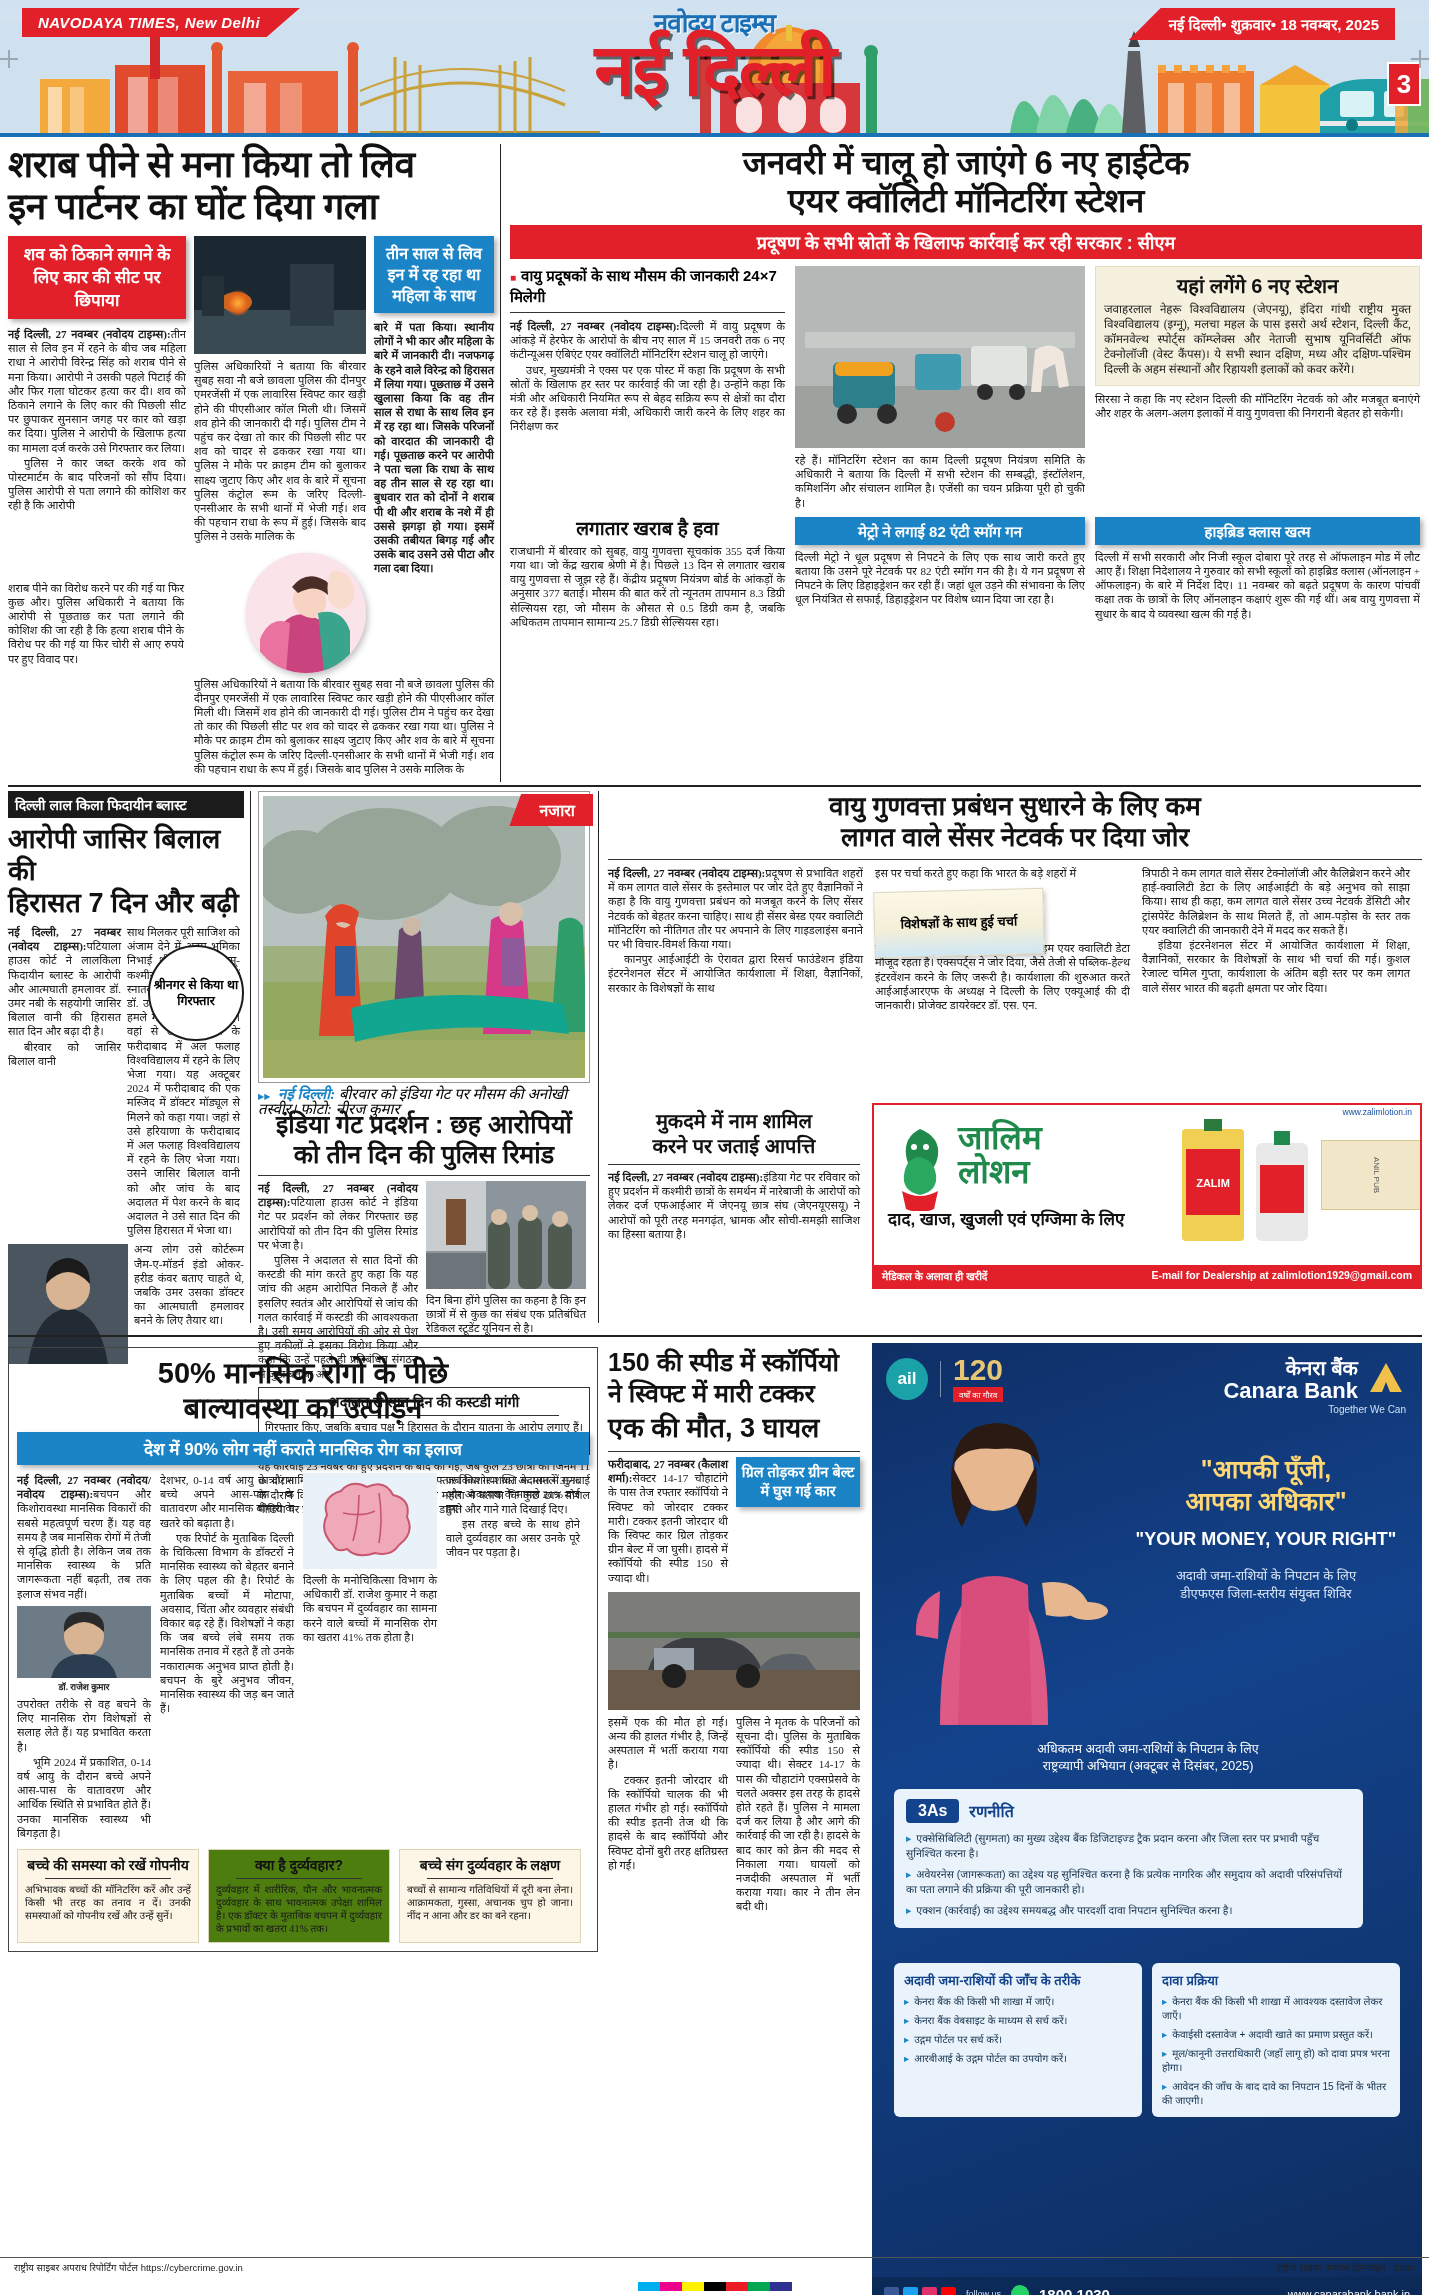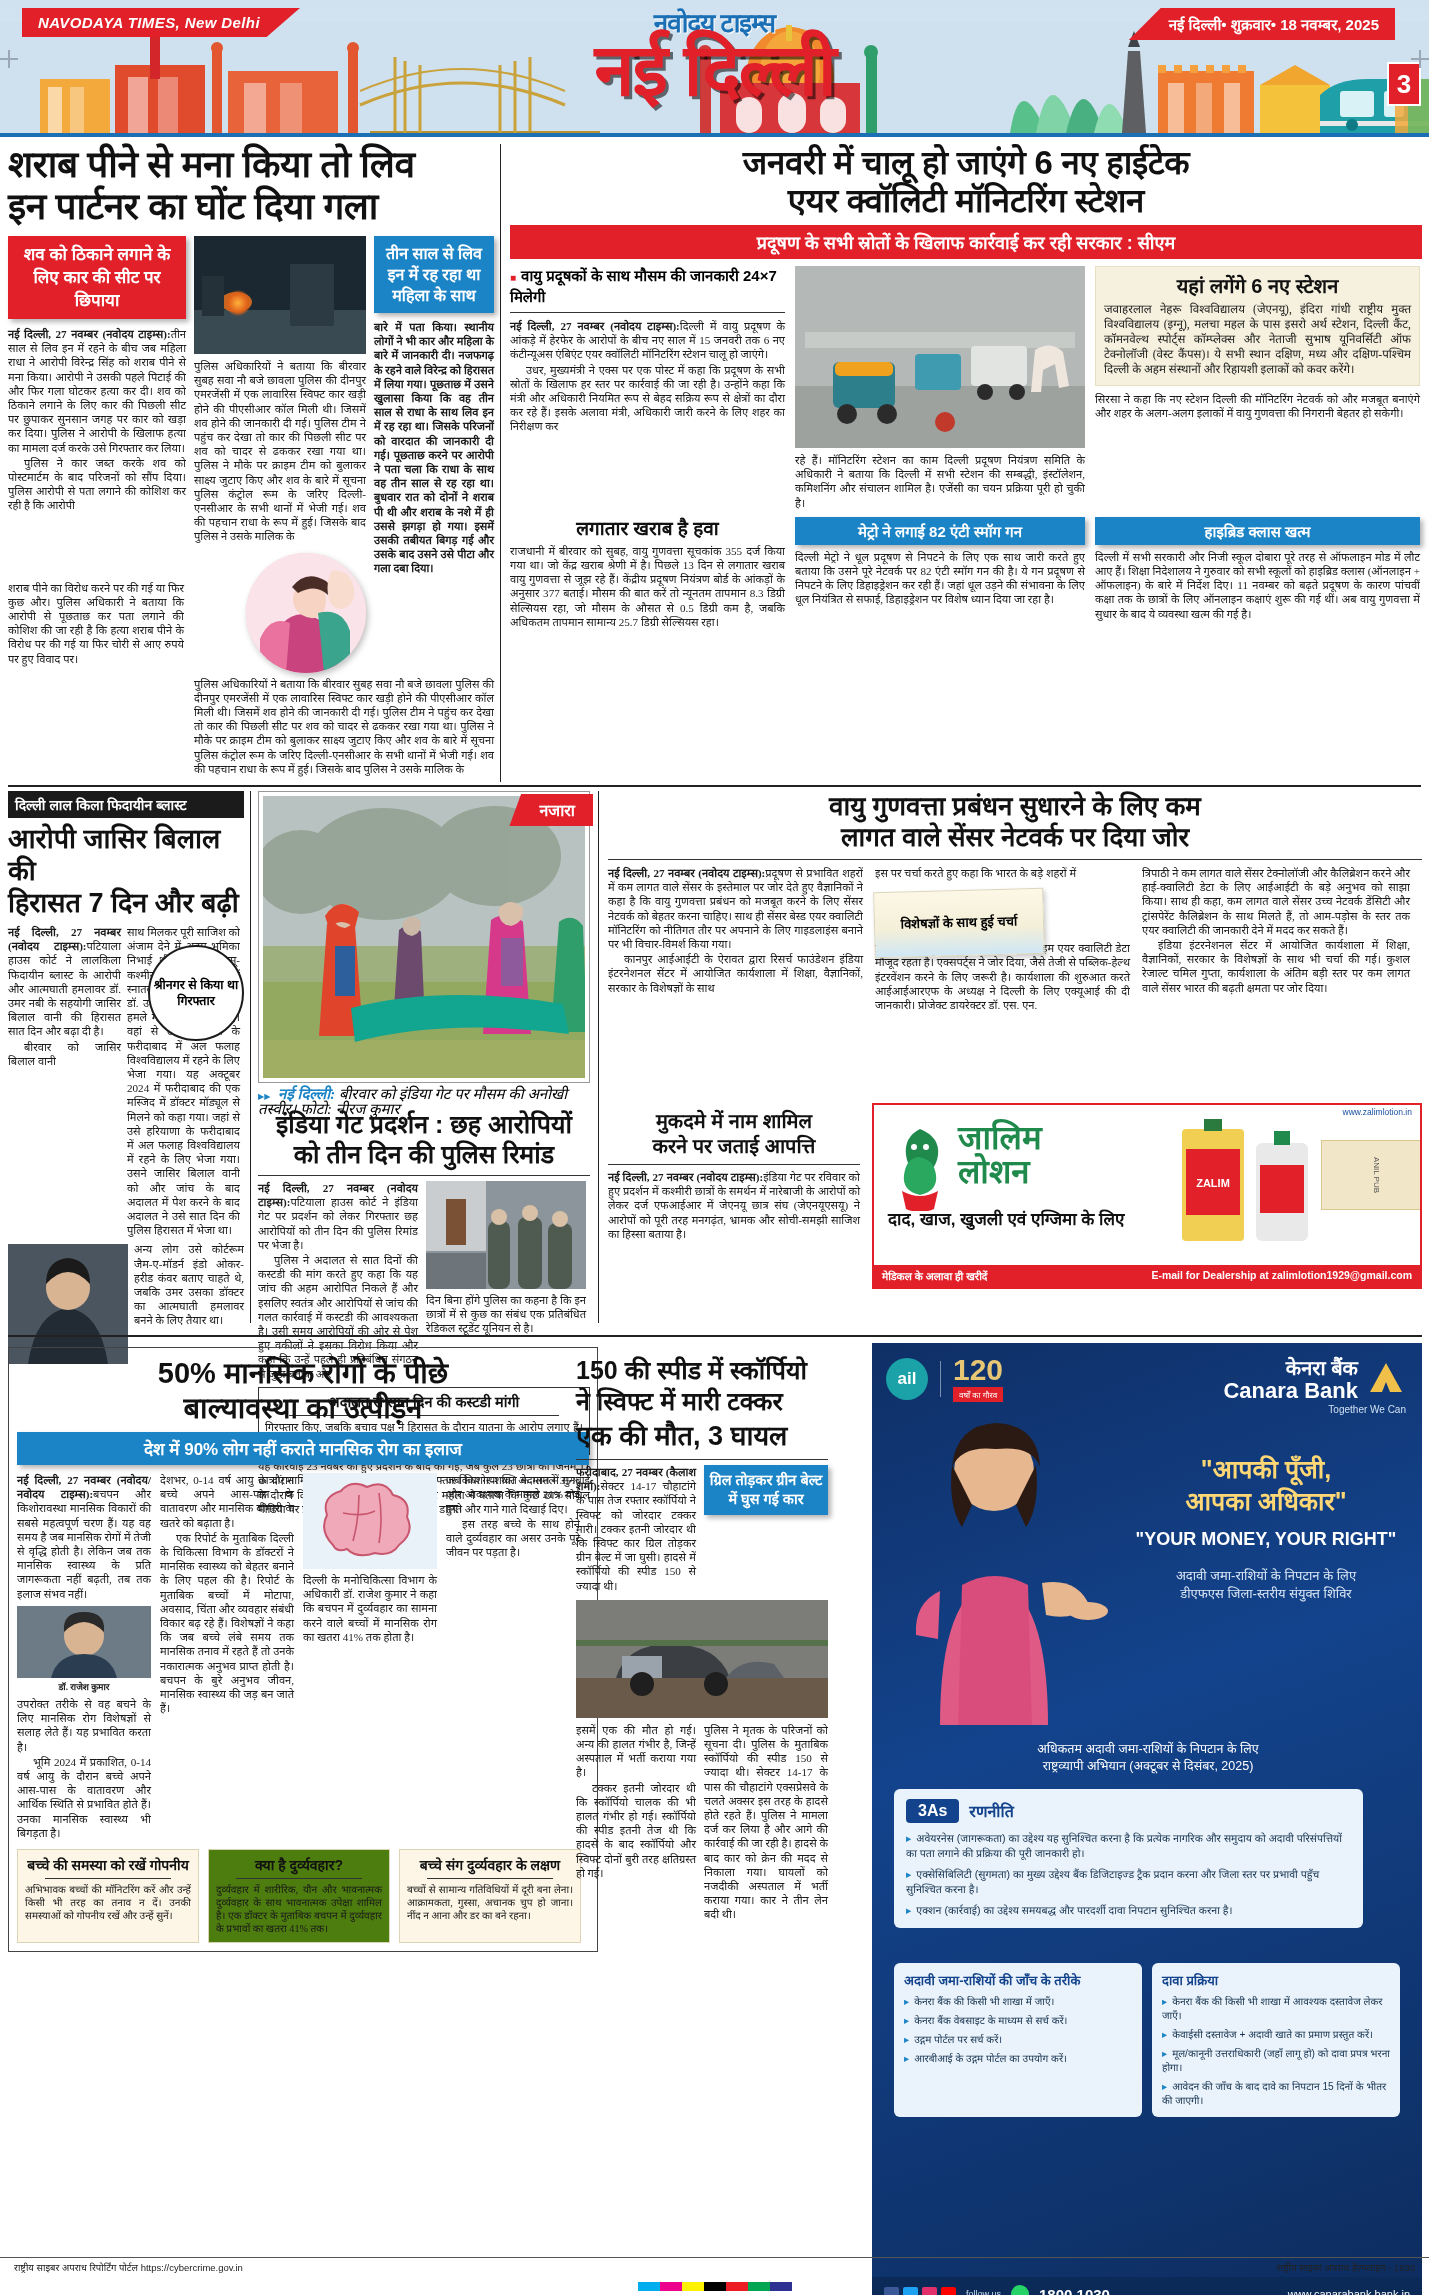--- a/index.html
+++ b/index.html
@@ -632,22 +632,22 @@
         <div style="font-family:'Liberation Sans',sans-serif;font-size:12.5px;line-height:17px;color:#ffffff;">राष्ट्रव्यापी अभियान (अक्टूबर से दिसंबर, 2025)</div>
       </div>
 
       <div style="position:absolute;left:22px;top:446px;width:469px;background:#eaf3fb;border-radius:6px;padding:10px 12px;">
         <div style="display:flex;align-items:center;gap:10px;margin-bottom:8px;">
           <div style="background:#13438c;color:#fff;font-family:'Liberation Sans',sans-serif;font-weight:bold;
                       font-size:16px;padding:3px 12px;border-radius:4px;">3As</div>
           <div style="font-family:'Liberation Sans',sans-serif;font-weight:bold;font-size:16px;color:#13438c;">रणनीति</div>
         </div>
         <div style="font-family:'Liberation Sans',sans-serif;font-size:10.6px;line-height:15px;color:#15324f;">
+          <div class="bullet-blue" style="margin-bottom:6px;">एक्सेसिबिलिटी (सुगमता) का मुख्य उद्देश्य बैंक डिजिटाइज्ड ट्रैक प्रदान करना और जिला स्तर पर प्रभावी पहुँच सुनिश्चित करना है।</div>
           <div class="bullet-blue" style="margin-bottom:6px;">अवेयरनेस (जागरूकता) का उद्देश्य यह सुनिश्चित करना है कि प्रत्येक नागरिक और समुदाय को अदावी परिसंपत्तियों का पता लगाने की प्रक्रिया की पूरी जानकारी हो।</div>
-          <div class="bullet-blue" style="margin-bottom:6px;">एक्सेसिबिलिटी (सुगमता) का मुख्य उद्देश्य बैंक डिजिटाइज्ड ट्रैक प्रदान करना और जिला स्तर पर प्रभावी पहुँच सुनिश्चित करना है।</div>
           <div class="bullet-blue">एक्शन (कार्रवाई) का उद्देश्य समयबद्ध और पारदर्शी दावा निपटान सुनिश्चित करना है।</div>
         </div>
       </div>
 
       <div style="position:absolute;left:22px;top:620px;width:506px;display:flex;gap:10px;">
         <div style="flex:1;background:#eaf3fb;border-radius:6px;padding:9px 10px;">
           <div style="font-family:'Liberation Sans',sans-serif;font-weight:bold;font-size:13px;line-height:17px;color:#13438c;margin-bottom:6px;">अदावी जमा-राशियों की जाँच के तरीके</div>
           <div style="font-family:'Liberation Sans',sans-serif;font-size:10.2px;line-height:14px;color:#15324f;">
             <div class="bullet-blue" style="margin-bottom:5px;">केनरा बैंक की किसी भी शाखा में जाएँ।</div>
             <div class="bullet-blue" style="margin-bottom:5px;">केनरा बैंक वेबसाइट के माध्यम से सर्च करें।</div>
@@ -744,21 +744,21 @@
         <div style="width:182px;background:#fdf6e6;border:1px solid #ddd3b5;padding:6px 7px;">
           <div class="hl" style="font-size:14px;line-height:18px;text-align:center;">बच्चे संग दुर्व्यवहार के लक्षण</div>
           <div class="rule-h" style="margin:4px 20px;"></div>
           <div class="body-text" style="font-size:10.2px;line-height:13px;">
               <p class="ni">बच्चों से सामान्य गतिविधियों में दूरी बना लेना। आक्रामकता, गुस्सा, अचानक चुप हो जाना। नींद न आना और डर का बने रहना।</p>
             </div>
         </div>
       </div>
     </div>
 
-    <div style="position:absolute;left:576px;top:12px;width:252px;margin-top:8px;">
+    <div style="position:absolute;left:608px;top:12px;width:252px;">
       <div class="hl" style="font-size:25px;line-height:31px;">150 की स्पीड में स्कॉर्पियो</div>
       <div class="hl" style="font-size:25px;line-height:31px;">ने स्विफ्ट में मारी टक्कर</div>
       <div class="hl" style="font-size:27px;line-height:33px;margin-top:3px;">एक की मौत, 3 घायल</div>
       <div class="rule-h" style="margin:6px 0 5px;"></div>
       <div style="display:flex;gap:8px;">
         <div style="width:120px;" class="body-text">
           <p class="ni"><span class="dateline">फरीदाबाद, 27 नवम्बर (कैलाश शर्मा):</span><span>सेक्टर 14-17 चौहाटांगे के पास तेज रफ्तार स्कॉर्पियो ने स्विफ्ट को जोरदार टक्कर मारी। टक्कर इतनी जोरदार थी कि स्विफ्ट कार ग्रिल तोड़कर ग्रीन बेल्ट में जा घुसी। हादसे में स्कॉर्पियो की स्पीड 150 से ज्यादा थी।</span></p>
         </div>
         <div style="width:124px;">
           <div class="bluebox" style="font-size:14.5px;line-height:19px;padding:6px 5px;">ग्रिल तोड़कर ग्रीन बेल्ट में घुस गई कार</div>

